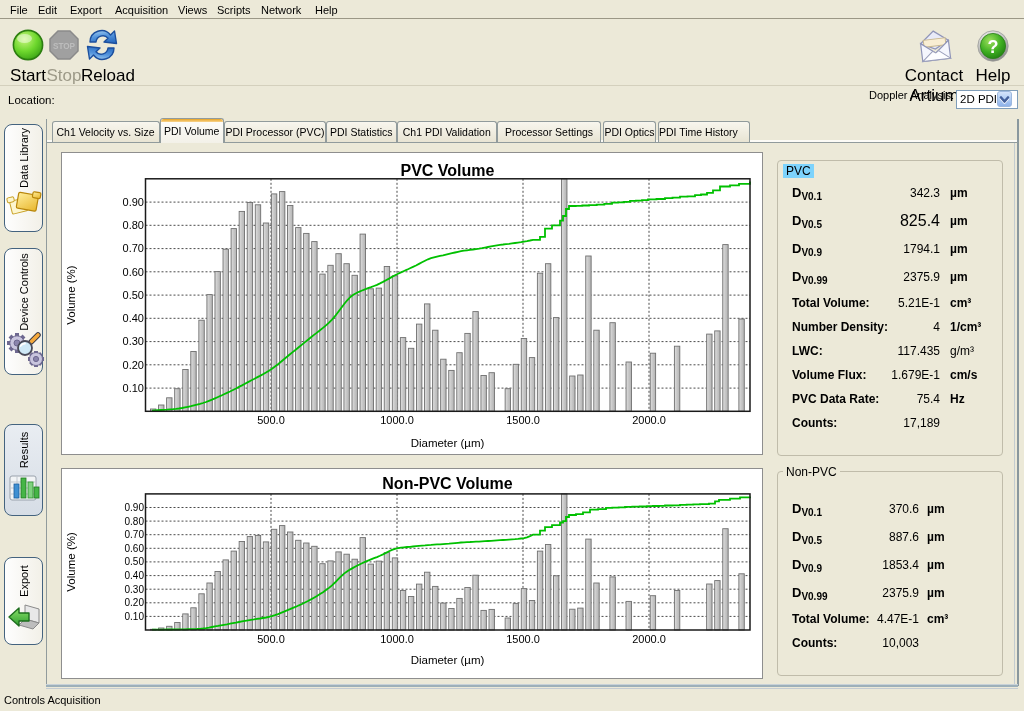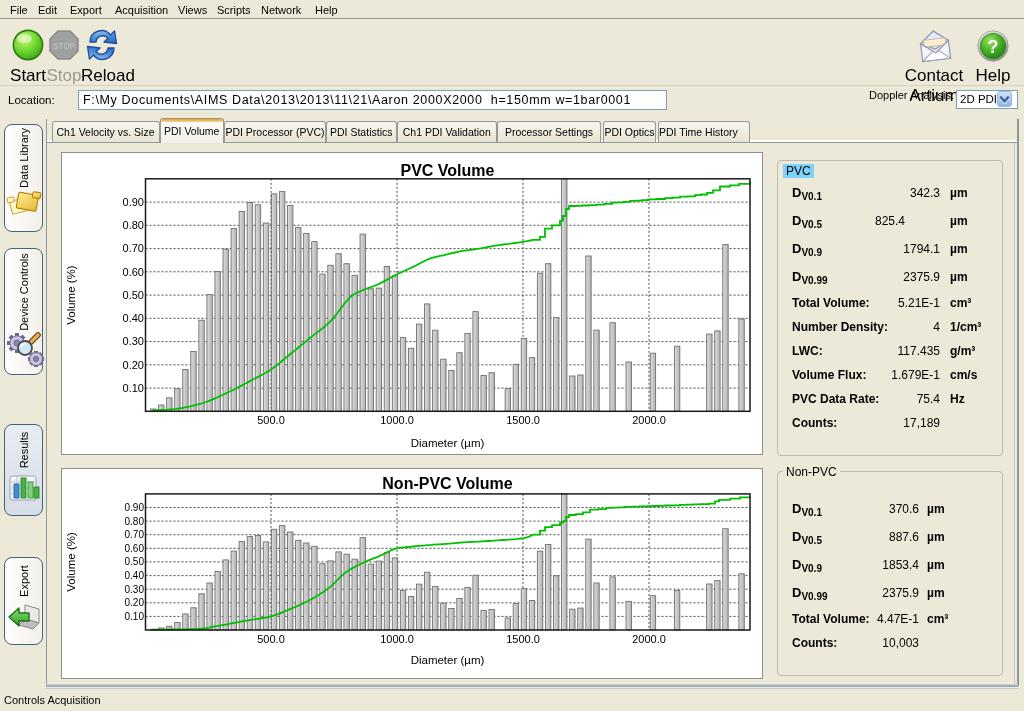--- a/index.html
+++ b/index.html
@@ -78,21 +78,20 @@
         </defs>
 <circle cx="16" cy="16" r="15.2" fill="url(#hr)" stroke="#9a9a98" stroke-width="0.8"></circle>
 <circle cx="16" cy="16" r="12.6" fill="url(#hg)" stroke="#2a7d18" stroke-width="0.8"></circle>
 <text x="16" y="22.5" text-anchor="middle" font-family="Liberation Sans, sans-serif" font-size="18" font-weight="bold" fill="#fff">?</text>
 </svg></div>
 <div class="lbl" style="left:884px;top:66px;width:100px">Contact Artium</div>
 <div class="lbl" style="left:973px;top:66px;width:40px">Help</div>
 <div style="position:absolute;left:0;top:85px;width:1024px;height:1px;background:#d4d0bd"></div>
 
 <div style="position:absolute;left:8px;top:94px;font-size:11.5px">Location:</div>
-<div style="position:absolute;left:78px;top:90px;width:583px;height:18px;background:#fff;border:1px solid #7f9db9;font-size:12.5px;letter-spacing:0.65px;line-height:18px;padding-left:4px;white-space:nowrap;overflow:hidden">F:\My Documents\AIMS Data\2013\2013\11\21\Aaron 2000X2000&nbsp; h=150mm w=1bar0001</div>
 <div style="position:absolute;left:772px;top:89px;width:182px;font-size:11px;text-align:right">Doppler Analysis:</div>
 <div style="position:absolute;left:956px;top:90px;width:57px;height:17px;background:#fff;border:1px solid #7f9db9;font-size:11.5px;line-height:17px;padding-left:3px">2D PDI</div>
 <div style="position:absolute;left:997px;top:91px"><svg width="15" height="16" viewBox="0 0 15 16">
 <defs>
           <linearGradient id="cb" x1="0" y1="0" x2="0" y2="1">
 <stop offset="0" stop-color="#d7e5fa"></stop>
             <stop offset="0.5" stop-color="#b0cdf4"></stop>
             <stop offset="1" stop-color="#8cb0e8"></stop>
           </linearGradient>
         </defs>
@@ -423,37 +422,37 @@
 </svg>
 
 <div style="position:absolute;left:777px;top:160px;width:224px;height:294px;border:1px solid #c0bcaa;border-radius:4px"></div>
 <div style="position:absolute;left:783px;top:164px;background:#7dd3fc;padding:0 3px;font-size:12px">PVC</div>
 <div style="position:absolute;left:777px;top:471px;width:224px;height:203px;border:1px solid #c0bcaa;border-radius:4px"></div>
 <div style="position:absolute;left:783px;top:465px;background:#ece9d8;padding:0 3px;font-size:12px">Non-PVC</div>
 <div style="position:absolute;left:792px;top:185px;height:16px;line-height:16px;font-size:12px"><b style="font-size:13px">D</b><b style="font-size:10px;position:relative;top:3px">V0.1</b></div>
 <div style="position:absolute;left:840px;top:185px;width:100px;height:16px;line-height:16px;font-size:12px;text-align:right">342.3</div>
 <div style="position:absolute;left:950px;top:185px;height:16px;line-height:16px;font-size:12px;font-weight:bold">µm</div>
 <div style="position:absolute;left:792px;top:213px;height:16px;line-height:16px;font-size:12px"><b style="font-size:13px">D</b><b style="font-size:10px;position:relative;top:3px">V0.5</b></div>
-<div style="position:absolute;left:840px;top:213px;width:100px;height:16px;line-height:16px;font-size:12px;text-align:center">825.4</div>
+<div style="position:absolute;left:840px;top:213px;width:100px;height:16px;line-height:16px;font-size:16px;text-align:right">825.4</div>
 <div style="position:absolute;left:950px;top:213px;height:16px;line-height:16px;font-size:12px;font-weight:bold">µm</div>
 <div style="position:absolute;left:792px;top:241px;height:16px;line-height:16px;font-size:12px"><b style="font-size:13px">D</b><b style="font-size:10px;position:relative;top:3px">V0.9</b></div>
 <div style="position:absolute;left:840px;top:241px;width:100px;height:16px;line-height:16px;font-size:12px;text-align:right">1794.1</div>
 <div style="position:absolute;left:950px;top:241px;height:16px;line-height:16px;font-size:12px;font-weight:bold">µm</div>
 <div style="position:absolute;left:792px;top:269px;height:16px;line-height:16px;font-size:12px"><b style="font-size:13px">D</b><b style="font-size:10px;position:relative;top:3px">V0.99</b></div>
 <div style="position:absolute;left:840px;top:269px;width:100px;height:16px;line-height:16px;font-size:12px;text-align:right">2375.9</div>
 <div style="position:absolute;left:950px;top:269px;height:16px;line-height:16px;font-size:12px;font-weight:bold">µm</div>
 <div style="position:absolute;left:792px;top:295px;height:16px;line-height:16px;font-size:12px"><b>Total Volume:</b></div>
 <div style="position:absolute;left:840px;top:295px;width:100px;height:16px;line-height:16px;font-size:12px;text-align:right">5.21E-1</div>
 <div style="position:absolute;left:950px;top:295px;height:16px;line-height:16px;font-size:12px;font-weight:bold">cm³</div>
 <div style="position:absolute;left:792px;top:319px;height:16px;line-height:16px;font-size:12px"><b>Number Density:</b></div>
 <div style="position:absolute;left:840px;top:319px;width:100px;height:16px;line-height:16px;font-size:12px;text-align:right">4</div>
 <div style="position:absolute;left:950px;top:319px;height:16px;line-height:16px;font-size:12px;font-weight:bold">1/cm³</div>
 <div style="position:absolute;left:792px;top:343px;height:16px;line-height:16px;font-size:12px"><b>LWC:</b></div>
 <div style="position:absolute;left:840px;top:343px;width:100px;height:16px;line-height:16px;font-size:12px;text-align:right">117.435</div>
-<div style="position:absolute;left:950px;top:343px;height:16px;line-height:16px;font-size:12px;font-weight:bold">g/m³</div>
+<div style="position:absolute;left:950px;top:343px;height:16px;line-height:16px;font-size:12px;font-weight:normal">g/m³</div>
 <div style="position:absolute;left:792px;top:367px;height:16px;line-height:16px;font-size:12px"><b>Volume Flux:</b></div>
 <div style="position:absolute;left:840px;top:367px;width:100px;height:16px;line-height:16px;font-size:12px;text-align:right">1.679E-1</div>
 <div style="position:absolute;left:950px;top:367px;height:16px;line-height:16px;font-size:12px;font-weight:bold">cm/s</div>
 <div style="position:absolute;left:792px;top:391px;height:16px;line-height:16px;font-size:12px"><b>PVC Data Rate:</b></div>
 <div style="position:absolute;left:840px;top:391px;width:100px;height:16px;line-height:16px;font-size:12px;text-align:right">75.4</div>
 <div style="position:absolute;left:950px;top:391px;height:16px;line-height:16px;font-size:12px;font-weight:bold">Hz</div>
 <div style="position:absolute;left:792px;top:415px;height:16px;line-height:16px;font-size:12px"><b>Counts:</b></div>
 <div style="position:absolute;left:840px;top:415px;width:100px;height:16px;line-height:16px;font-size:12px;text-align:right">17,189</div>
 <div style="position:absolute;left:792px;top:501px;height:16px;line-height:16px;font-size:12px"><b style="font-size:13px">D</b><b style="font-size:10px;position:relative;top:3px">V0.1</b></div>
 <div style="position:absolute;left:819px;top:501px;width:100px;height:16px;line-height:16px;font-size:12px;text-align:right">370.6</div>

